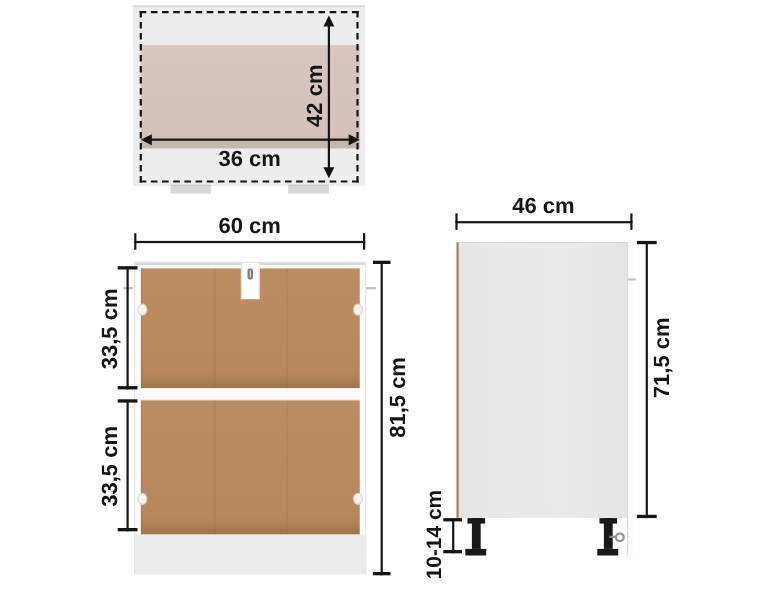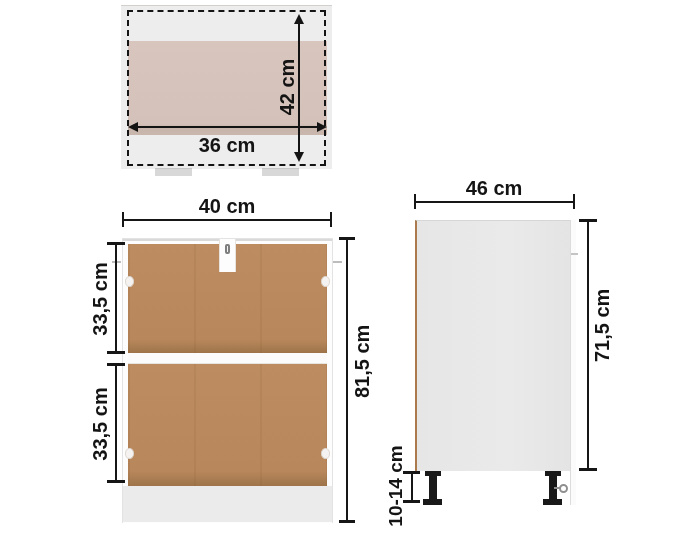--- a/index.html
+++ b/index.html
@@ -65,21 +65,21 @@
     </div>
     <div class="mlabel" style="left:192px;top:135px;width:70px;">36 cm</div>
     <div class="mlabel rot" style="left:252px;top:77px;width:70px;height:20px;">42 cm</div>
   </div>
 
   <div class="abs" style="left:0;top:195px;width:380px;height:355px;">
 
     <div class="mline-h" style="left:122px;top:24px;width:210px;"></div>
     <div class="tick-v" style="left:122px;top:17px;height:15px;"></div>
     <div class="tick-v" style="left:330px;top:17px;height:15px;"></div>
-    <div class="mlabel" style="left:192px;top:1px;width:70px;">40 cm</div>
+    <div class="mlabel" style="left:192px;top:1px;width:70px;">60 cm</div>
 
     <div class="abs" style="left:122px;top:43px;width:211px;height:285px;background:#fdfdfd;border:1px solid #e3e3e3;border-bottom:none;box-sizing:border-box;">
       <div class="abs" style="left:0;top:0;width:209px;height:2px;background:#d9d9d9;"></div>
       <div class="abs hardboard" style="left:5px;top:5px;width:199px;height:109px;"></div>
       <div class="abs" style="left:5px;top:114px;width:199px;height:11px;background:#fbfbfb;border-bottom:1px solid #e8e4e0;box-sizing:border-box;"></div>
       <div class="abs hardboard" style="left:5px;top:125px;width:199px;height:122px;"></div>
       <div class="abs" style="left:0;top:247px;width:209px;height:36px;background:#ebebeb;"></div>
 
       <div class="abs" style="left:96px;top:0;width:17px;height:33px;background:#fdfdfd;border-left:1px solid #e9e3dd;border-right:1px solid #e9e3dd;box-sizing:border-box;">
         <div class="abs" style="left:5px;top:5px;width:5px;height:10px;background:#f2f2f2;border:2px solid #7e7e7e;border-radius:2px;box-sizing:border-box;"></div>

